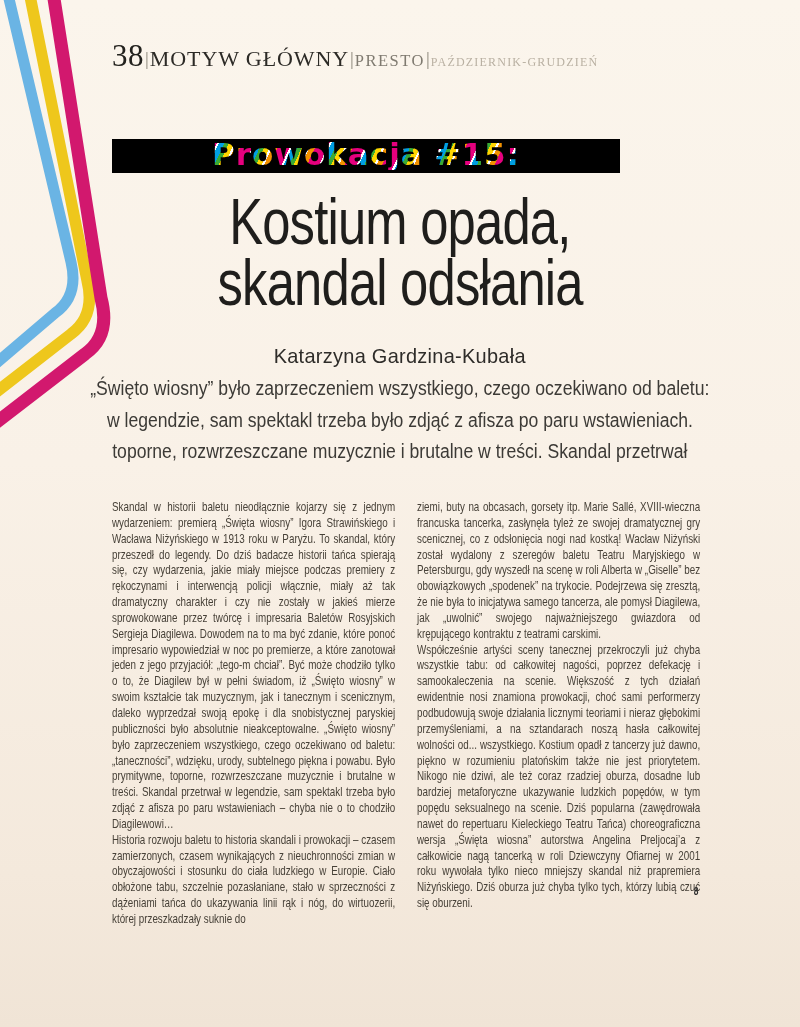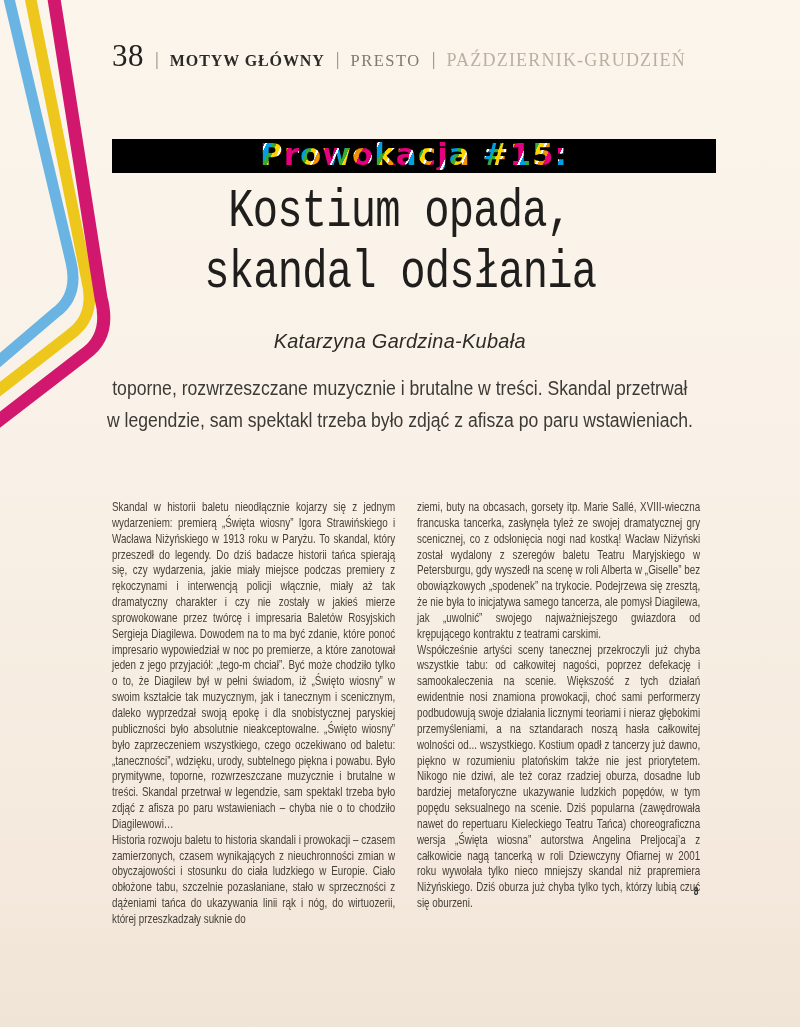--- a/index.html
+++ b/index.html
@@ -13,59 +13,59 @@
     font-family:"Liberation Sans", sans-serif;
     color:#45403a;
   }
 
   
   .ribbons { position:absolute; top:0; left:0; width:150px; height:480px; }
 
   
   .masthead {
     position:absolute; top:38px; left:112px; width:588px;
-    display:flex; align-items:baseline; gap:11px;
+    display:flex; align-items:baseline; gap:1px;
     font-family:"Liberation Serif", serif; white-space:nowrap;
   }
   .page-num { font-size:31px; color:#23221e; letter-spacing:0.5px; }
   .mast-sep { font-size:19px; color:#8f897e; font-weight:300; transform:translateY(-1px); display:inline-block; }
-  .mast-section { font-size:16px; font-weight:700; letter-spacing:0.9px; color:#2c2a26; }
+  .mast-section { font-size:22px; font-weight:400; letter-spacing:0.9px; color:#2c2a26; }
   .mast-magazine { font-size:16.5px; letter-spacing:1.5px; color:#7f7a70;margin-top:12px; }
-  .mast-issue { font-size:18px; letter-spacing:1.2px; color:#b9b0a2; }
+  .mast-issue { font-size:12px; letter-spacing:1.2px; color:#b9b0a2; }
 
   
   .kicker-bar {
-    position:absolute; top:139px; left:112px; width:604px; height:34px;
+    position:absolute; top:139px; left:112px; width:508px; height:34px;
     background:#000;
     display:flex; align-items:center; justify-content:center;
   }
   .kicker-text {
     font-family:"DejaVu Sans", sans-serif;
     font-weight:800; font-size:31px; letter-spacing:1px; line-height:1;
     background-image:repeating-linear-gradient(115deg,
       #e6007e 0 6px, #ffffff 6px 8px, #009fe3 8px 13px,
       #3aaa35 13px 17px, #ffd500 17px 22px, #ffffff 22px 24px,
       #f39200 24px 29px, #e6007e 29px 34px);
     -webkit-background-clip:text; background-clip:text;
     -webkit-text-fill-color:transparent; color:transparent;
     transform:translateY(-2px);
   }
 
   
   .title {
-    position:absolute; top:181px; left:0; width:800px;
+    position:absolute; top:191px; left:0; width:800px;
     text-align:center; font-weight:300; color:#1f1e1c;
-    font-size:54px; line-height:61px; letter-spacing:-1px;font-family:Liberation Mono, monospace;
+    font-size:65px; line-height:61px; letter-spacing:-1px;
   }
   .title-line { display:inline-block; transform:scaleX(0.78); transform-origin:center; white-space:nowrap; }
 
   
   .author {
-    position:absolute; top:329px; left:0; width:800px; text-align:center;
-    font-size:21px; color:#2e2c29; letter-spacing:0.3px;font-style:italic;
+    position:absolute; top:344px; left:0; width:800px; text-align:center;
+    font-size:21px; color:#2e2c29; letter-spacing:0.3px;
   }
   .author-inner { display:inline-block; transform:scaleX(0.95); transform-origin:center; }
 
   
   .lead { position:absolute; top:373px; left:0; width:800px; text-align:center;
           font-weight:300; color:#3c3a36; font-size:20px; line-height:31.5px; }
   .lead-line { display:block; }
   .lead-line > span { display:inline-block; transform:scaleX(0.88); transform-origin:center; white-space:nowrap; }
 
   
@@ -113,22 +113,23 @@
   <h1 class="title">
     <span class="title-line">Kostium opada,</span><br>
     <span class="title-line">skandal odsłania</span>
   </h1>
 
   <div class="author">
     <span class="author-inner">Katarzyna Gardzina-Kubała</span>
   </div>
 
   <div class="lead">
+    <span class="lead-line"><span>„Święto wiosny” było zaprzeczeniem wszystkiego, czego oczekiwano od baletu:</span></span>
+    <span class="lead-line"><span>w legendzie, sam spektakl trzeba było zdjąć z afisza po paru wstawieniach.</span></span>
     <span class="lead-line"><span>toporne, rozwrzeszczane muzycznie i brutalne w treści. Skandal przetrwał</span></span>
-    <span class="lead-line"><span>w legendzie, sam spektakl trzeba było zdjąć z afisza po paru wstawieniach.</span></span>
   </div>
 
   <div class="columns">
     <div class="col col-left">
       <p>Skandal w historii baletu nieodłącznie kojarzy się z jednym wydarzeniem: premierą „Święta wiosny” Igora Strawińskiego i Wacława Niżyńskiego w 1913 roku w Paryżu. To skandal, który przeszedł do legendy. Do dziś badacze historii tańca spierają się, czy wydarzenia, jakie miały miejsce podczas premiery z rękoczynami i interwencją policji włącznie, miały aż tak dramatyczny charakter i czy nie zostały w jakieś mierze sprowokowane przez twórcę i impresaria Baletów Rosyjskich Sergieja Diagilewa. Dowodem na to ma być zdanie, które ponoć impresario wypowiedział w noc po premierze, a które zanotował jeden z jego przyjaciół: „tego-m chciał”. Być może chodziło tylko o to, że Diagilew był w pełni świadom, iż „Święto wiosny” w swoim kształcie tak muzycznym, jak i tanecznym i scenicznym, daleko wyprzedzał swoją epokę i dla snobistycznej paryskiej publiczności było absolutnie nieakceptowalne. „Święto wiosny” było zaprzeczeniem wszystkiego, czego oczekiwano od baletu: „taneczności”, wdzięku, urody, subtelnego piękna i powabu. Było prymitywne, toporne, rozwrzeszczane muzycznie i brutalne w treści. Skandal przetrwał w legendzie, sam spektakl trzeba było zdjąć z afisza po paru wstawieniach – chyba nie o to chodziło Diagilewowi…</p>
       <p>Historia rozwoju baletu to historia skandali i prowokacji – czasem zamierzonych, czasem wynikających z nieuchronności zmian w obyczajowości i stosunku do ciała ludzkiego w Europie. Ciało obłożone tabu, szczelnie pozasłaniane, stało w sprzeczności z dążeniami tańca do ukazywania linii rąk i nóg, do wirtuozerii, której przeszkadzały suknie do</p>
     </div>
     <div class="col col-right">
       <p>ziemi, buty na obcasach, gorsety itp. Marie Sallé, XVIII-wieczna francuska tancerka, zasłynęła tyleż ze swojej dramatycznej gry scenicznej, co z odsłonięcia nogi nad kostką! Wacław Niżyński został wydalony z szeregów baletu Teatru Maryjskiego w Petersburgu, gdy wyszedł na scenę w roli Alberta w „Giselle” bez obowiązkowych „spodenek” na trykocie. Podejrzewa się zresztą, że nie była to inicjatywa samego tancerza, ale pomysł Diagilewa, jak „uwolnić” swojego najważniejszego gwiazdora od krępującego kontraktu z teatrami carskimi.</p>
       <p>Współcześnie artyści sceny tanecznej przekroczyli już chyba wszystkie tabu: od całkowitej nagości, poprzez defekację i samookaleczenia na scenie. Większość z tych działań ewidentnie nosi znamiona prowokacji, choć sami performerzy podbudowują swoje działania licznymi teoriami i nieraz głębokimi przemyśleniami, a na sztandarach noszą hasła całkowitej wolności od... wszystkiego. Kostium opadł z tancerzy już dawno, piękno w rozumieniu platońskim także nie jest priorytetem. Nikogo nie dziwi, ale też coraz rzadziej oburza, dosadne lub bardziej metaforyczne ukazywanie ludzkich popędów, w tym popędu seksualnego na scenie. Dziś popularna (zawędrowała nawet do repertuaru Kieleckiego Teatru Tańca) choreograficzna wersja „Święta wiosna” autorstwa Angelina Preljocaj’a z całkowicie nagą tancerką w roli Dziewczyny Ofiarnej w 2001 roku wywołała tylko nieco mniejszy skandal niż prapremiera Niżyńskiego. Dziś oburza już chyba tylko tych, którzy lubią czuć się oburzeni.</p>

